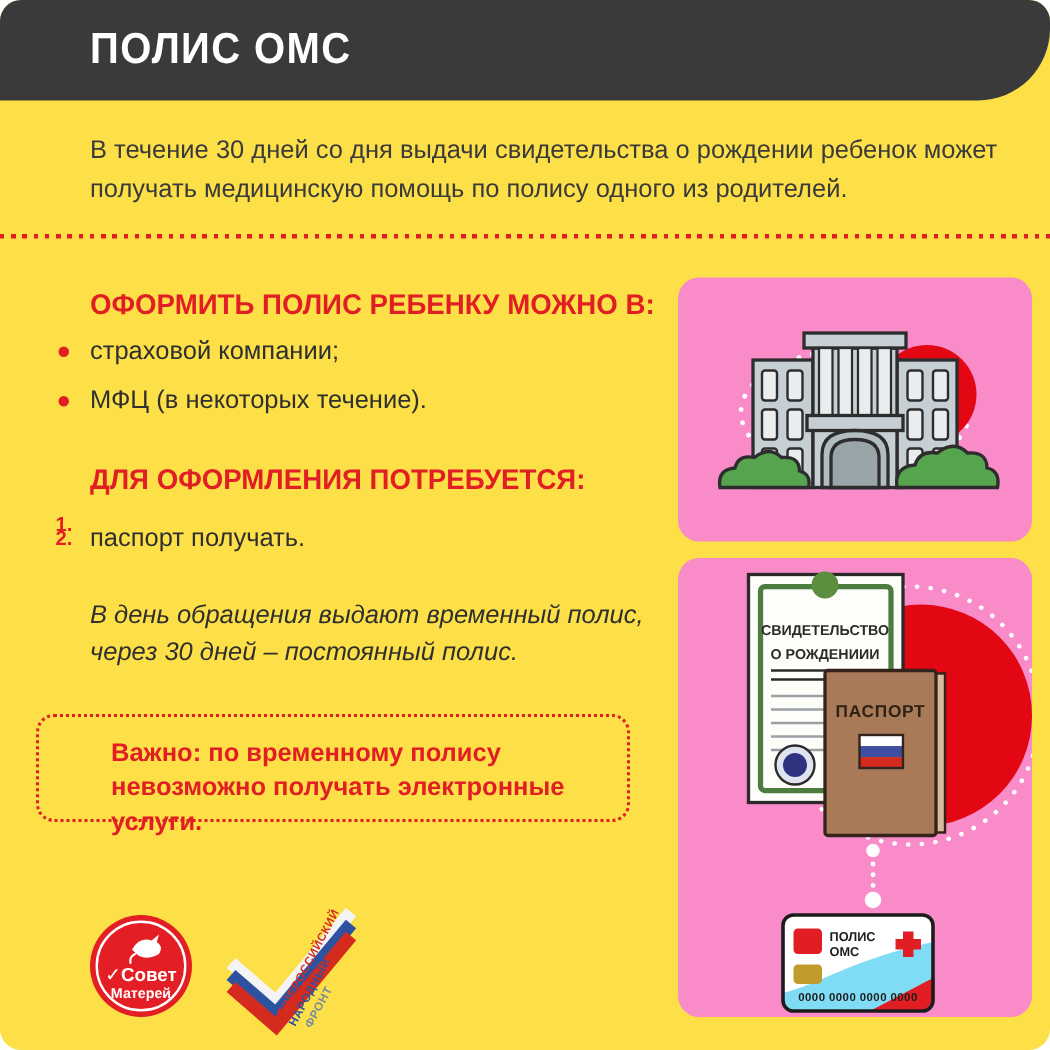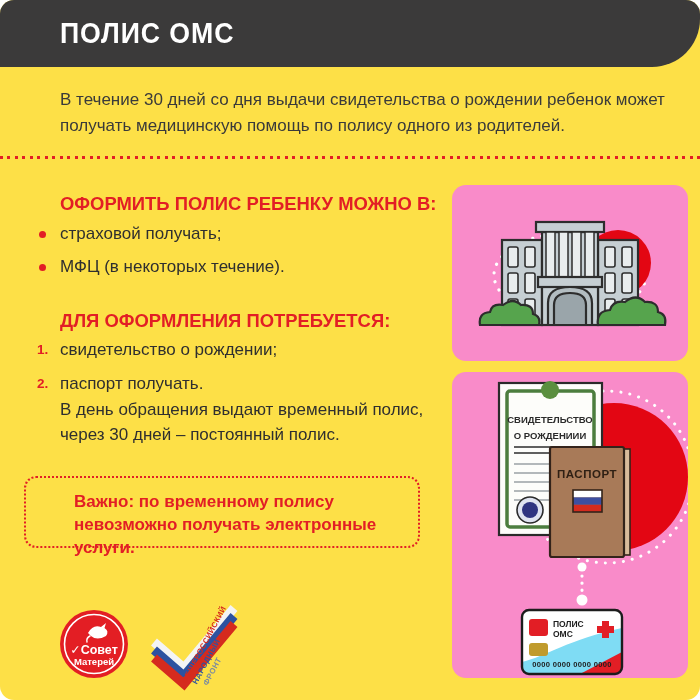--- a/index.html
+++ b/index.html
@@ -54,21 +54,21 @@
   .num-list li{
     position:relative;padding-left:24px;font-size:17px;line-height:1.45;
     margin-bottom:9px;color:#2f2f2f;
   }
   .num-list .num{
     position:absolute;left:1px;top:2px;color:var(--red);
     font-size:13.5px;font-weight:700;
   }
   .docs-note{
     position:absolute;left:60px;top:398px;width:372px;
-    font-size:17px;line-height:1.45;color:#2f2f2f;
+    font-size:17px;line-height:1.45;color:#2f2f2f;font-style:italic;
   }
   .important-box{
     position:absolute;left:24px;top:476px;width:396px;height:72px;
     border:2px dotted var(--red);border-radius:12px;
   }
   .important-text{
     position:absolute;left:48px;top:13px;width:344px;
     color:var(--red);font-size:17px;font-weight:700;line-height:1.35;
   }
   
@@ -91,29 +91,28 @@
 
   <div class="header">
     <div class="header-title">ПОЛИС ОМС</div>
   </div>
 
   <div class="intro">В течение 30 дней со дня выдачи свидетельства о рождении ребенок может получать медицинскую помощь по полису одного из родителей.</div>
   <div class="dotted-sep"></div>
 
   <div class="section-title title-apply">ОФОРМИТЬ ПОЛИС РЕБЕНКУ МОЖНО В:</div>
   <ul class="bullet-list">
-    <li>страховой получать;</li>
+    <li>страховой компании;</li>
     <li>МФЦ (в некоторых течение).</li>
   </ul>
 
   <div class="section-title title-docs">ДЛЯ ОФОРМЛЕНИЯ ПОТРЕБУЕТСЯ:</div>
   <ol class="num-list">
     <li>
       <span class="num">1.</span>
-      <span>свидетельство о рождении;</span>
     </li>
     <li>
       <span class="num">2.</span>
       <span>паспорт получать.</span>
     </li>
   </ol>
   <div class="docs-note">В день обращения выдают временный полис, через 30 дней – постоянный полис.</div>
 
   <div class="important-box">
     <div class="important-text">Важно: по временному полису невозможно получать электронные услуги.</div>

